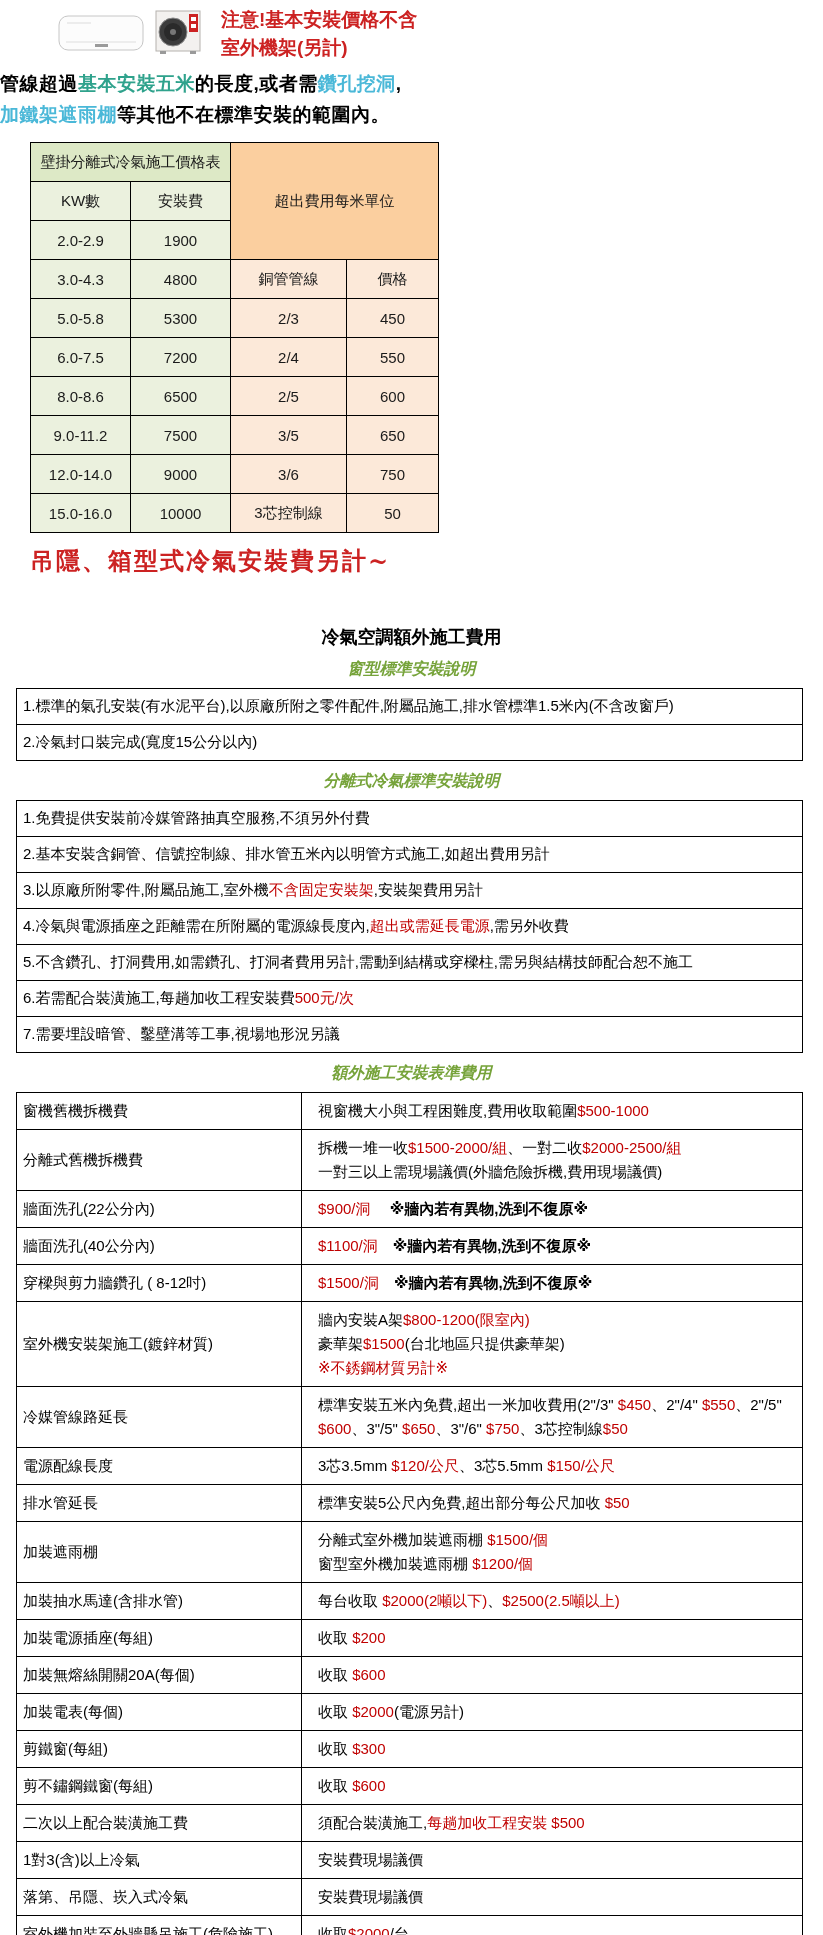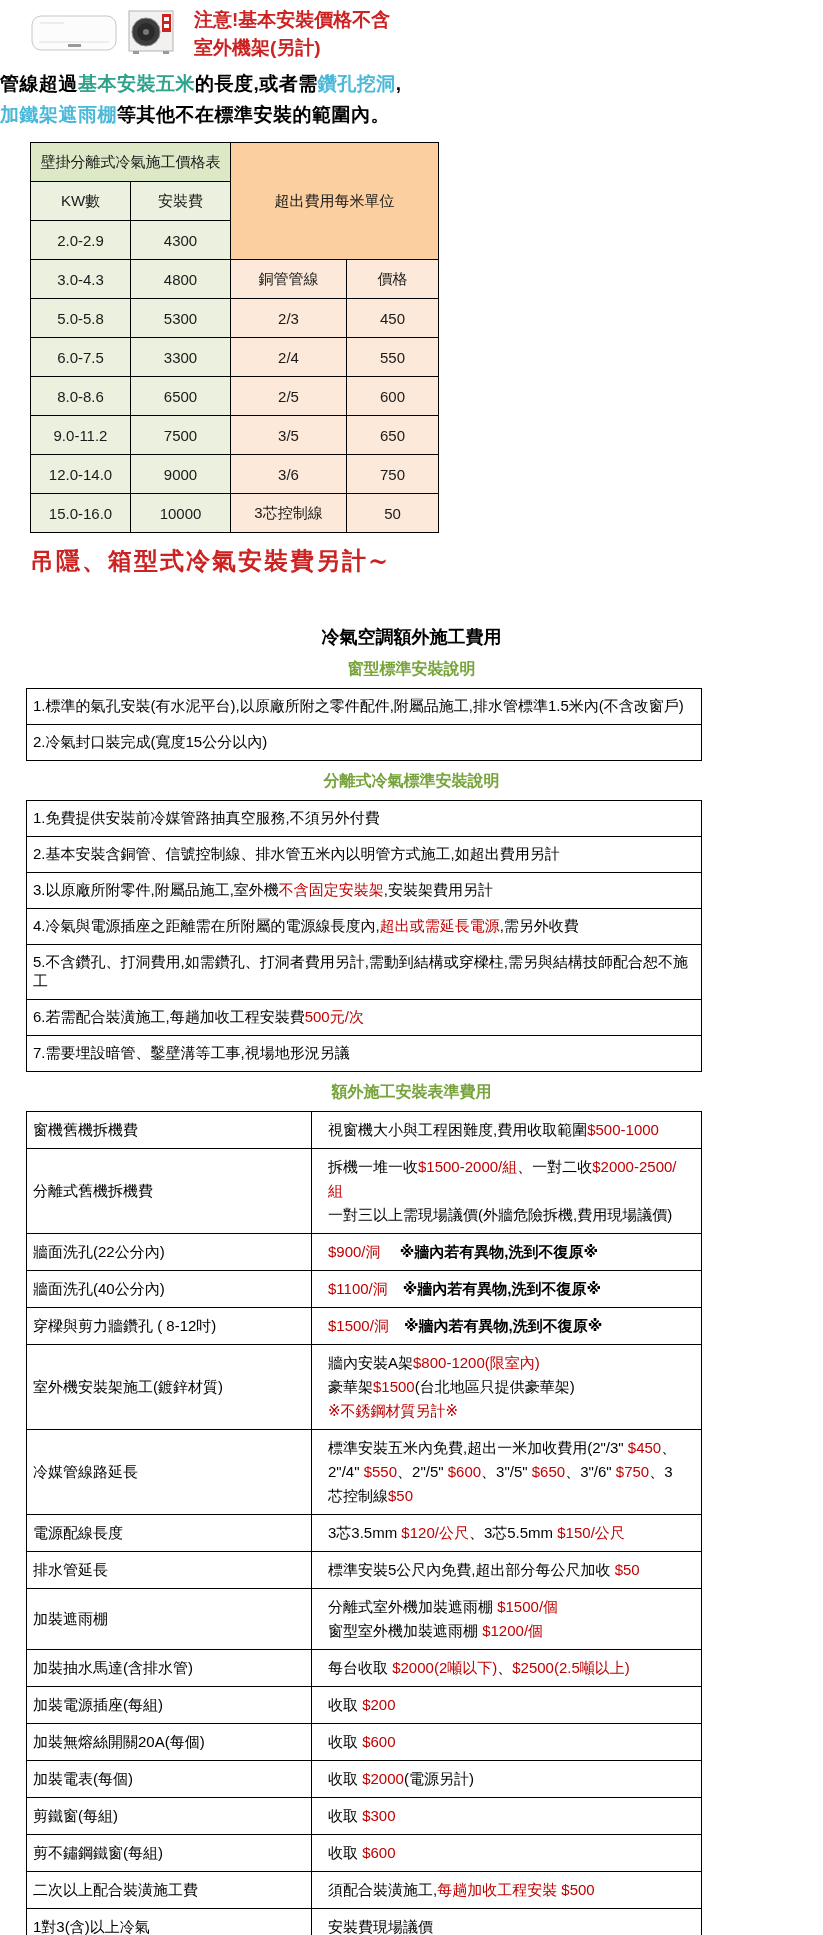--- a/index.html
+++ b/index.html
@@ -1,40 +1,40 @@
 <!DOCTYPE html>
 <html style="--red: #c00000; --notice-red: #cc2222; --green: #76a33a; --teal: #2fa28c; --blue: #4ab8d8; --tbl-green: #ebf1de; --tbl-green-title: #dde9c6; --tbl-orange: #fbcf9f; --tbl-orange-light: #fce9d9;"><head>
 <meta charset="utf-8">
 <style>
   html,body{margin:0;padding:0;background:#fff;}
   body{width:823px;min-height:1935px;font-family:"Liberation Sans","DejaVu Sans",sans-serif;color:#000;}
   .page{width:823px;padding-top:6px;}
 
   
-  .top-row{display:flex;align-items:flex-start;padding-left:30px;}
+  .top-row{display:flex;align-items:flex-start;padding-left:30px;margin-left:27px;}
   .unit-images{display:flex;gap:8px;align-items:flex-end;}
   .notice{margin-left:16px;color:var(--notice-red);font-weight:bold;font-size:19px;line-height:28px;}
 
   
   .intro{padding-left:0;font-weight:bold;font-size:19px;line-height:31px;margin-top:6px;letter-spacing:.5px;}
 
   
   .price-table{border-collapse:collapse;margin:12px 0 0 30px;table-layout:fixed;text-align:center;font-size:15px;color:#1a1a1a;}
   .price-table td{border:1px solid #000;height:36px;overflow:hidden;padding:1px 2px;}
   .gt{background:var(--tbl-green-title);}
   .g{background:var(--tbl-green);}
   .ot{background:var(--tbl-orange);}
   .ol{background:var(--tbl-orange-light);}
 
   .hang-note{color:var(--notice-red);font-family:"DejaVu Serif","Liberation Serif",serif;font-weight:bold;font-size:24px;margin:12px 0 0 30px;letter-spacing:2px;}
 
   .sec-title{text-align:center;font-weight:bold;font-size:18px;margin-top:48px;}
-  .green-h{text-align:center;font-weight:bold;font-size:16px;color:var(--green);margin-top:10px;}
-
-  .list-table,.fees-table{border-collapse:collapse;margin:8px 0 0 26px;width:676px;font-size:15px;table-layout:fixed;}
+  .green-h{text-align:center;font-weight:bold;font-size:16px;color:var(--green);margin-top:10px;font-style:italic;}
+
+  .list-table,.fees-table{border-collapse:collapse;margin:8px 0 0 16px;width:787px;font-size:15px;table-layout:fixed;}
   .list-table td{border:1px solid #000;padding:8px 6px;}
   .fees-table td{border:1px solid #000;padding:6px 16px;line-height:1.6;vertical-align:middle;}
   .fees-table td.lbl{padding-left:6px;}
 
   
   .s-r{color:var(--red);}
   .s-t{color:var(--teal);}
   .s-b{color:var(--blue);}
   .s-bb{font-weight:bold;}
 
@@ -91,37 +91,37 @@
         <tr>
           <td class="gt" colspan="2" rowspan="1">壁掛分離式冷氣施工價格表</td>
           <td class="ot" colspan="2" rowspan="3">超出費用每米單位</td>
         </tr>
         <tr>
           <td class="g">KW數</td>
           <td class="g">安裝費</td>
         </tr>
         <tr>
           <td class="g">2.0-2.9</td>
-          <td class="g">4300</td>
+          <td class="g">1900</td>
         </tr>
         <tr>
           <td class="g">3.0-4.3</td>
           <td class="g">4800</td>
           <td class="ol">銅管管線</td>
           <td class="ol">價格</td>
         </tr>
         <tr>
           <td class="g">5.0-5.8</td>
           <td class="g">5300</td>
           <td class="ol">2/3</td>
           <td class="ol">450</td>
         </tr>
         <tr>
           <td class="g">6.0-7.5</td>
-          <td class="g">3300</td>
+          <td class="g">7200</td>
           <td class="ol">2/4</td>
           <td class="ol">550</td>
         </tr>
         <tr>
           <td class="g">8.0-8.6</td>
           <td class="g">6500</td>
           <td class="ol">2/5</td>
           <td class="ol">600</td>
         </tr>
         <tr>

